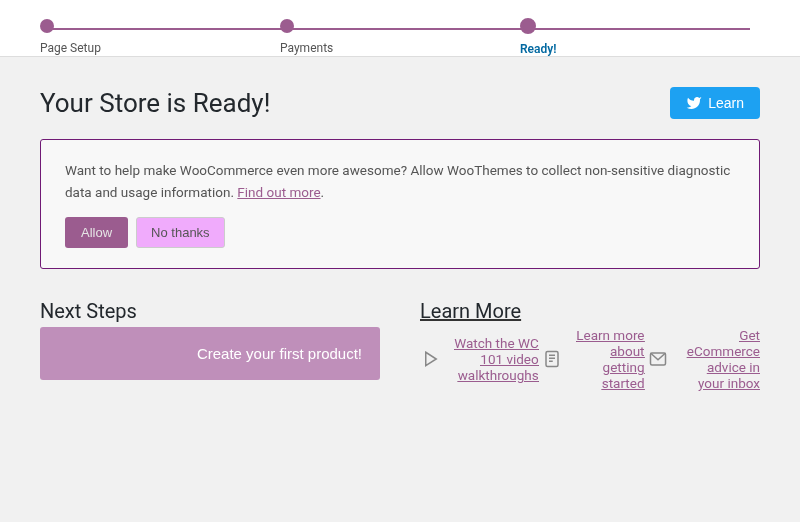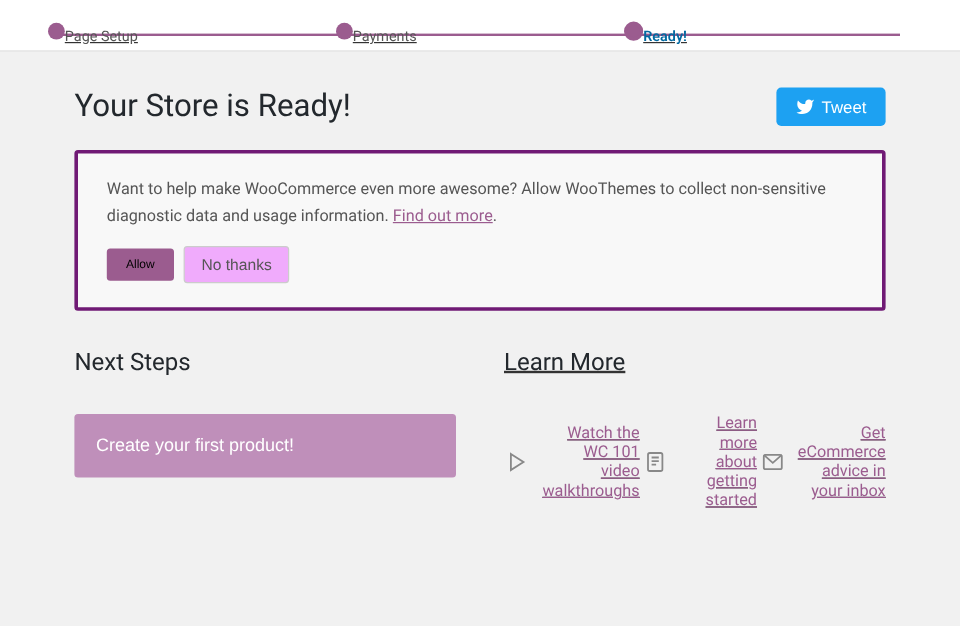--- a/index.html
+++ b/index.html
@@ -32,26 +32,25 @@
       position: absolute;
       top: 10px;
       left: 10px;
       right: 10px;
       height: 2px;
       background: #9b5c8f;
       z-index: 0;
     }
     .step-item {
       display: flex;
-      flex-direction: row;
-      align-items: center;
+      flex-direction: column;
+      align-items: flex-start;
       flex: 1;
       position: relative;
       z-index: 1;
-      text-decoration: underline;
     }
     .step-dot {
       width: 14px;
       height: 14px;
       border-radius: 50%;
       background: #9b5c8f;
       margin-bottom: 8px;
     }
     .step-label {
       font-size: 12px;
@@ -64,21 +63,21 @@
       width: 16px;
       height: 16px;
     }
     .step-item.active .step-label {
       color: #0369a1;
       font-weight: 600;
     }
 
     
     .main-content {
-      padding: 30px 62px 30px;
+      padding: 30px 40px 30px;
       background: #f1f1f1;
     }
 
     
     .header-row {
       display: flex;
       align-items: center;
       justify-content: space-between;
       margin-bottom: 20px;
     }
@@ -97,21 +96,21 @@
       cursor: pointer;
       display: flex;
       align-items: center;
       gap: 6px;
       font-weight: 500;
     }
 
     
     .notice-box {
       background: #f8f8f8;
-      border: 3px solid #701a75;
+      border: 1px solid #701a75;
       border-radius: 3px;
       padding: 20px 24px;
       margin-bottom: 30px;
     }
     .notice-text {
       font-size: 13.5px;
       color: #555;
       line-height: 1.6;
       margin-bottom: 14px;
     }
@@ -120,25 +119,25 @@
       text-decoration: underline;
       cursor: pointer;
     }
     .notice-buttons {
       display: flex;
       gap: 8px;
       align-items: center;
     }
     .allow-button {
       background: #9b5c8f;
-      color: #000000;
+      color: #e5e5e5;
       border: none;
       border-radius: 3px;
       padding: 8px 16px;
-      font-size: 10px;
+      font-size: 13px;
       cursor: pointer;
       font-weight: 500;
     }
     .no-thanks-button {
       background: #f0abfc;
       color: #555;
       border: 1px solid #ccc;
       border-radius: 3px;
       padding: 7px 14px;
       font-size: 13px;
@@ -154,35 +153,35 @@
       flex: 1;
     }
     .col-right {
       flex: 1;
       text-decoration: underline;
     }
     .section-title {
       font-size: 20px;
       font-weight: 400;
       color: #23282d;
-      margin-bottom: 32px;
+      margin-bottom: 4px;
     }
 
     
     .create-product-button {
       display: block;
       width: 100%;
       background: #bf8fba;
       color: #fff;
       border: none;
       border-radius: 3px;
       padding: 18px;
       font-size: 15px;
       cursor: pointer;
-      text-align: left;
+      text-align: right;
       font-weight: 400;
     }
 
     
     .learn-links {
       list-style: none;
       display: flex;
       flex-direction: row;
       gap: 2px;
       text-align: right;
@@ -238,21 +237,21 @@
 </div>
 
 <div class="main-content">
 
   <div class="header-row">
     <h1 class="page-title">Your Store is Ready!</h1>
     <button class="tweet-button">
       <svg class="twitter-icon" viewBox="0 0 24 24" fill="white" xmlns="http://www.w3.org/2000/svg">
         <path d="M23 3a10.9 10.9 0 01-3.14 1.53 4.48 4.48 0 00-7.86 3v1A10.66 10.66 0 013 4s-4 9 5 13a11.64 11.64 0 01-7 2c9 5 20 0 20-11.5a4.5 4.5 0 00-.08-.83A7.72 7.72 0 0023 3z"></path>
       </svg>
-      <span>Tweet</span>
+      <span>Learn</span>
     </button>
   </div>
 
   <div class="notice-box">
     <p class="notice-text">
       <span>Want to help make WooCommerce even more awesome? Allow WooThemes to collect non-sensitive diagnostic data and usage information.</span>
       <a class="notice-link">Find out more</a>.
     </p>
     <div class="notice-buttons">
       <button class="allow-button">Allow</button>

